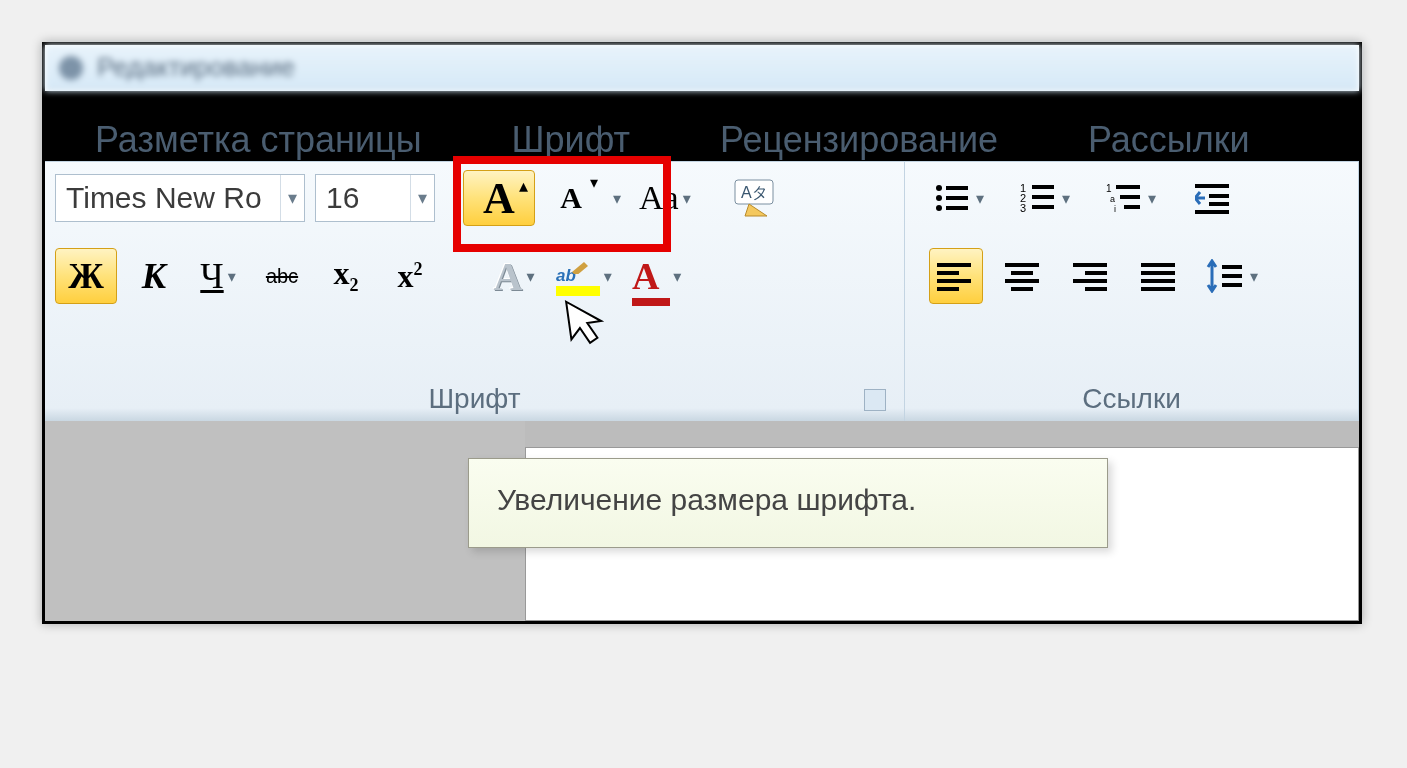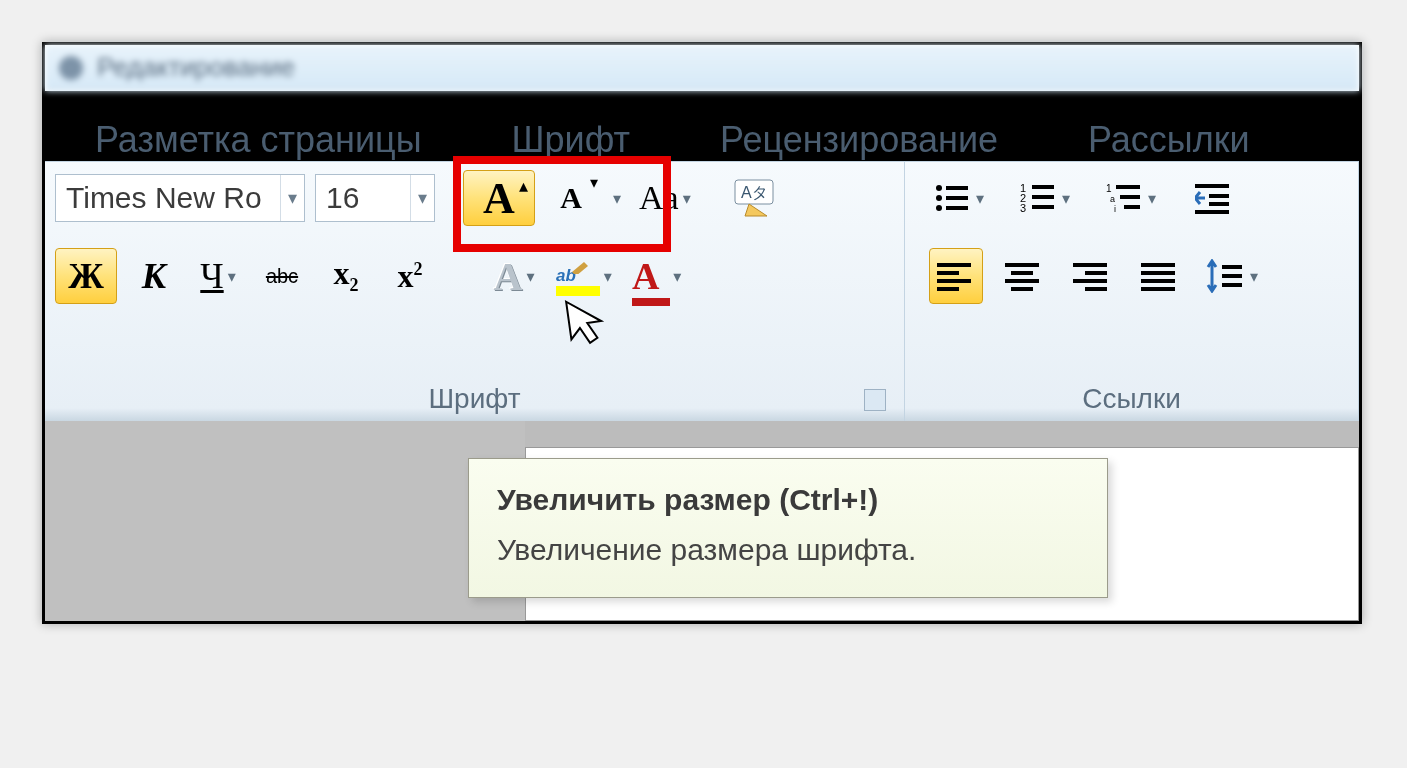--- a/index.html
+++ b/index.html
@@ -367,15 +367,14 @@
   </div>
 
   <div class="cursor">
     <svg width="44" height="52">
         <path d="M4 4 L4 42 L14 32 L22 48 L30 44 L22 28 L36 28 Z" fill="#fff" stroke="#000" stroke-width="2"></path>
       </svg>
   </div>
 </div>
 
 <div class="tooltip">
-  <div class="title">Увеличить размер (Ctrl+!)</div>
   <div>Увеличение размера шрифта.</div>
 </div>
 
 </body></html>

